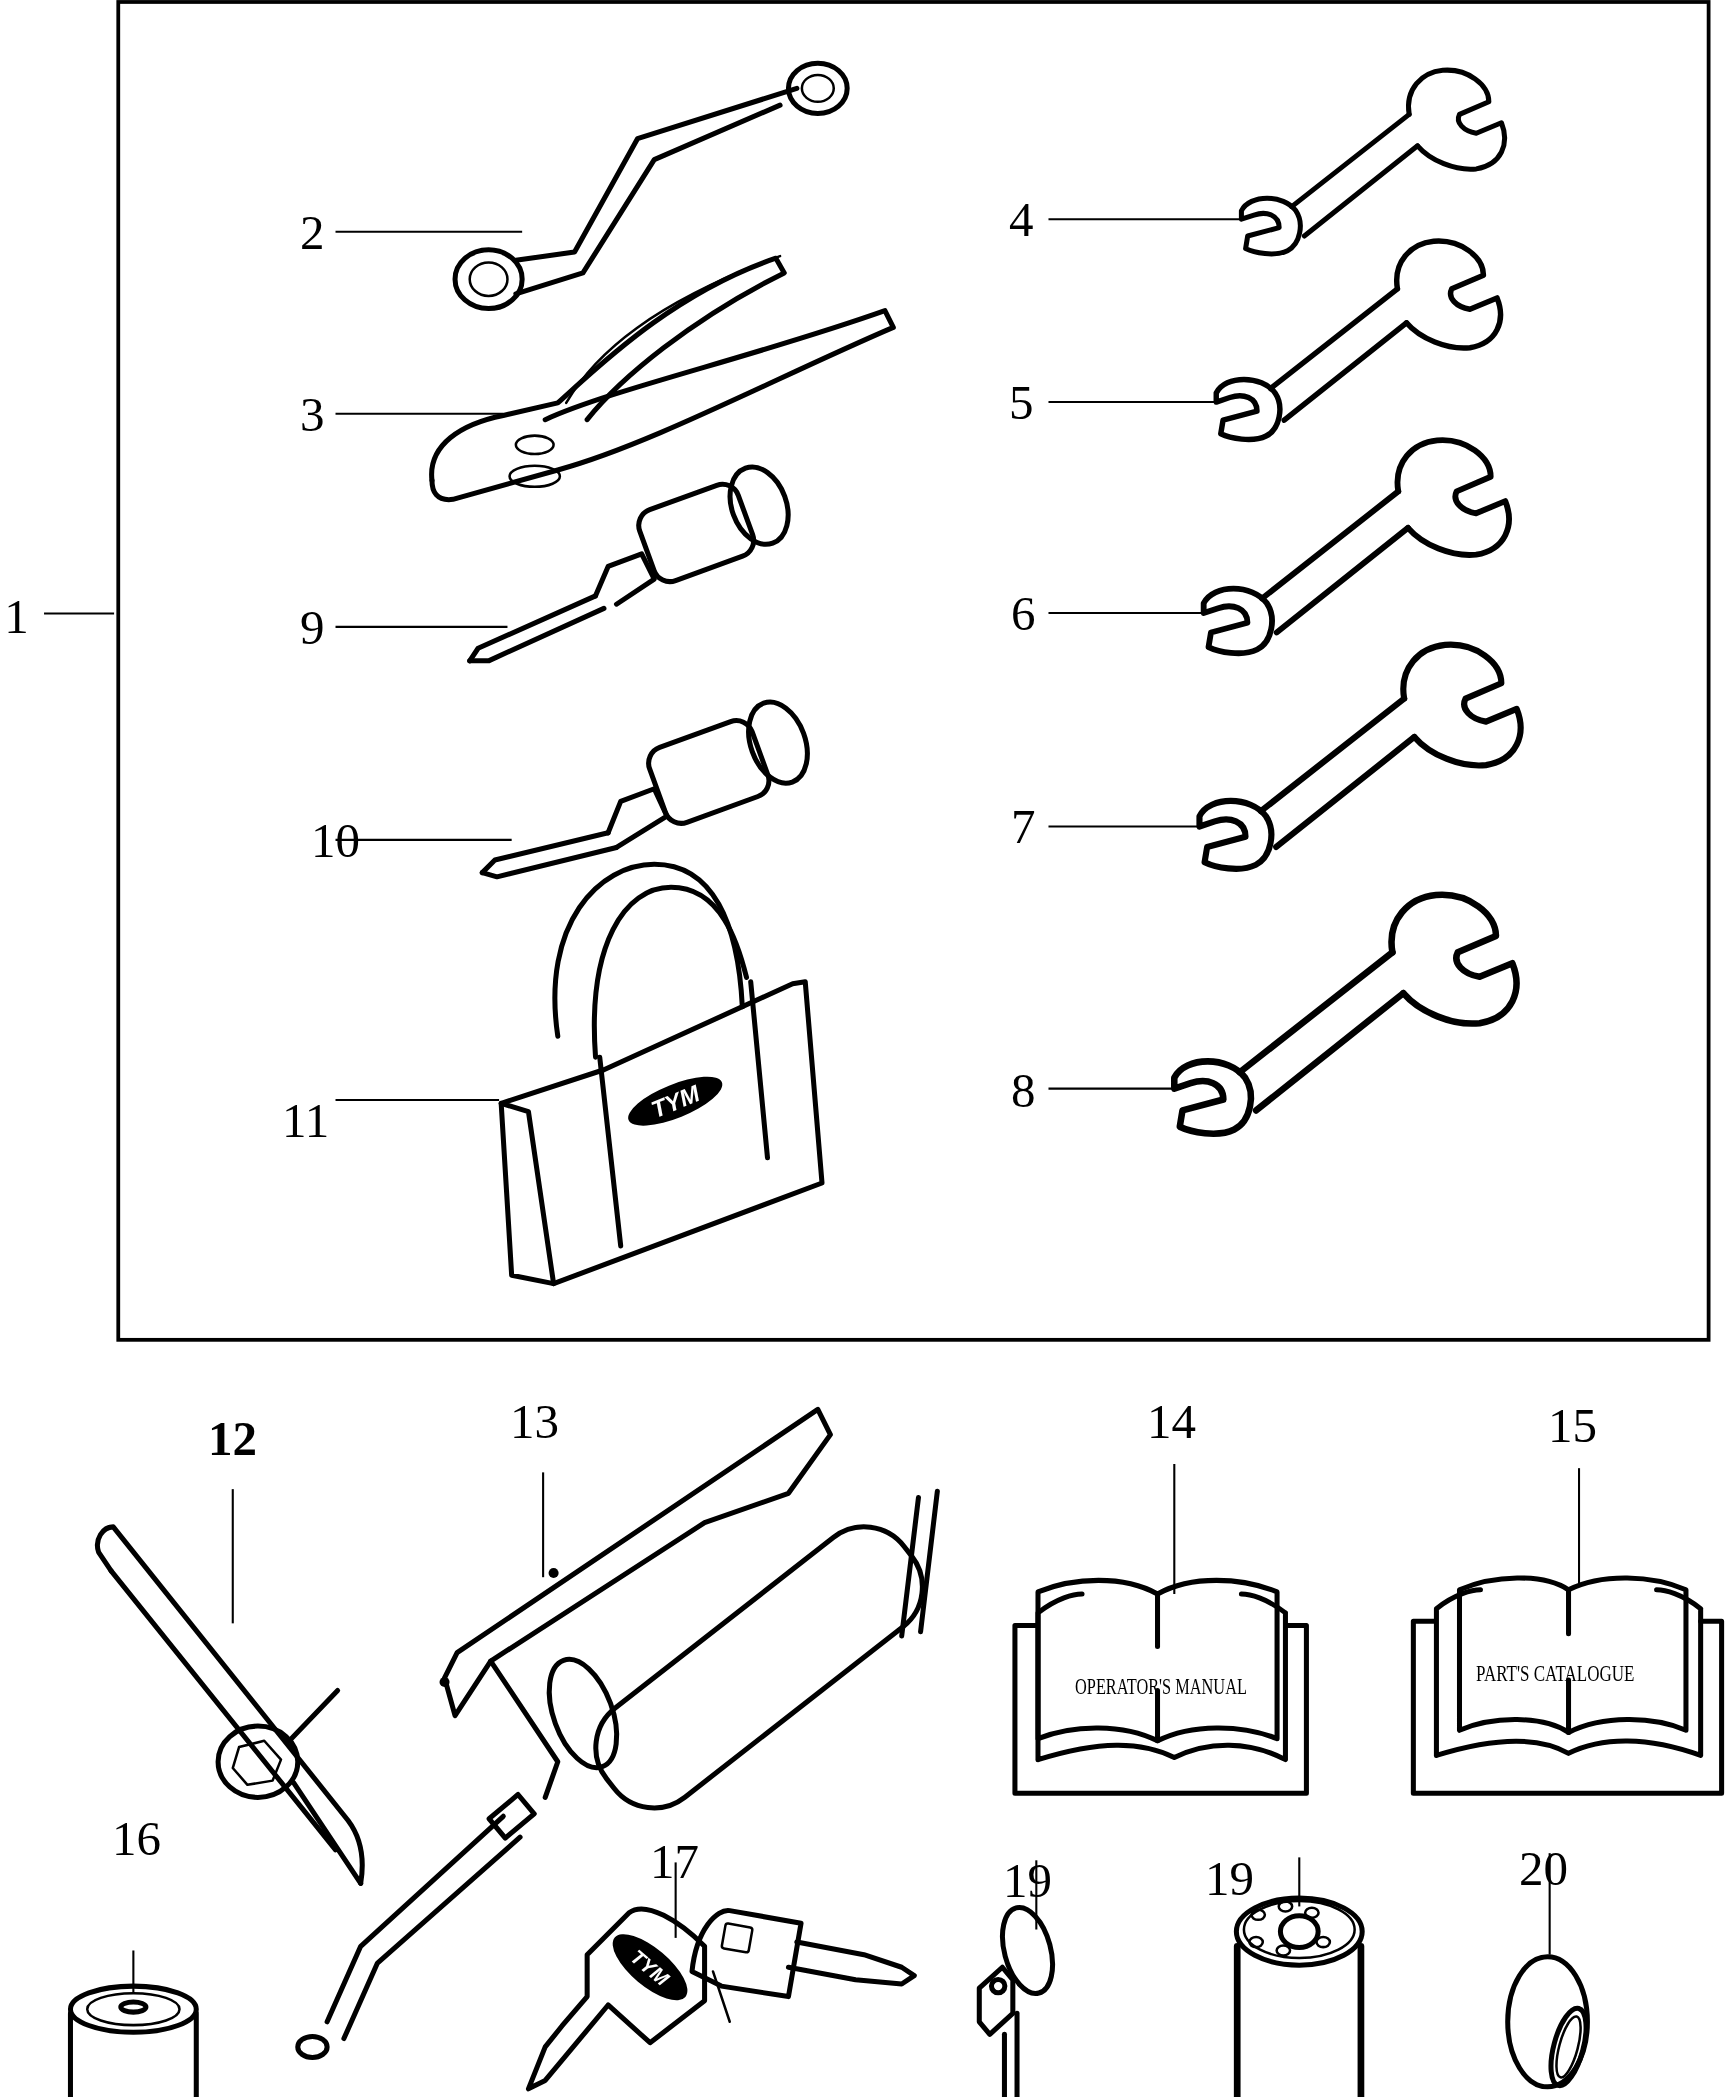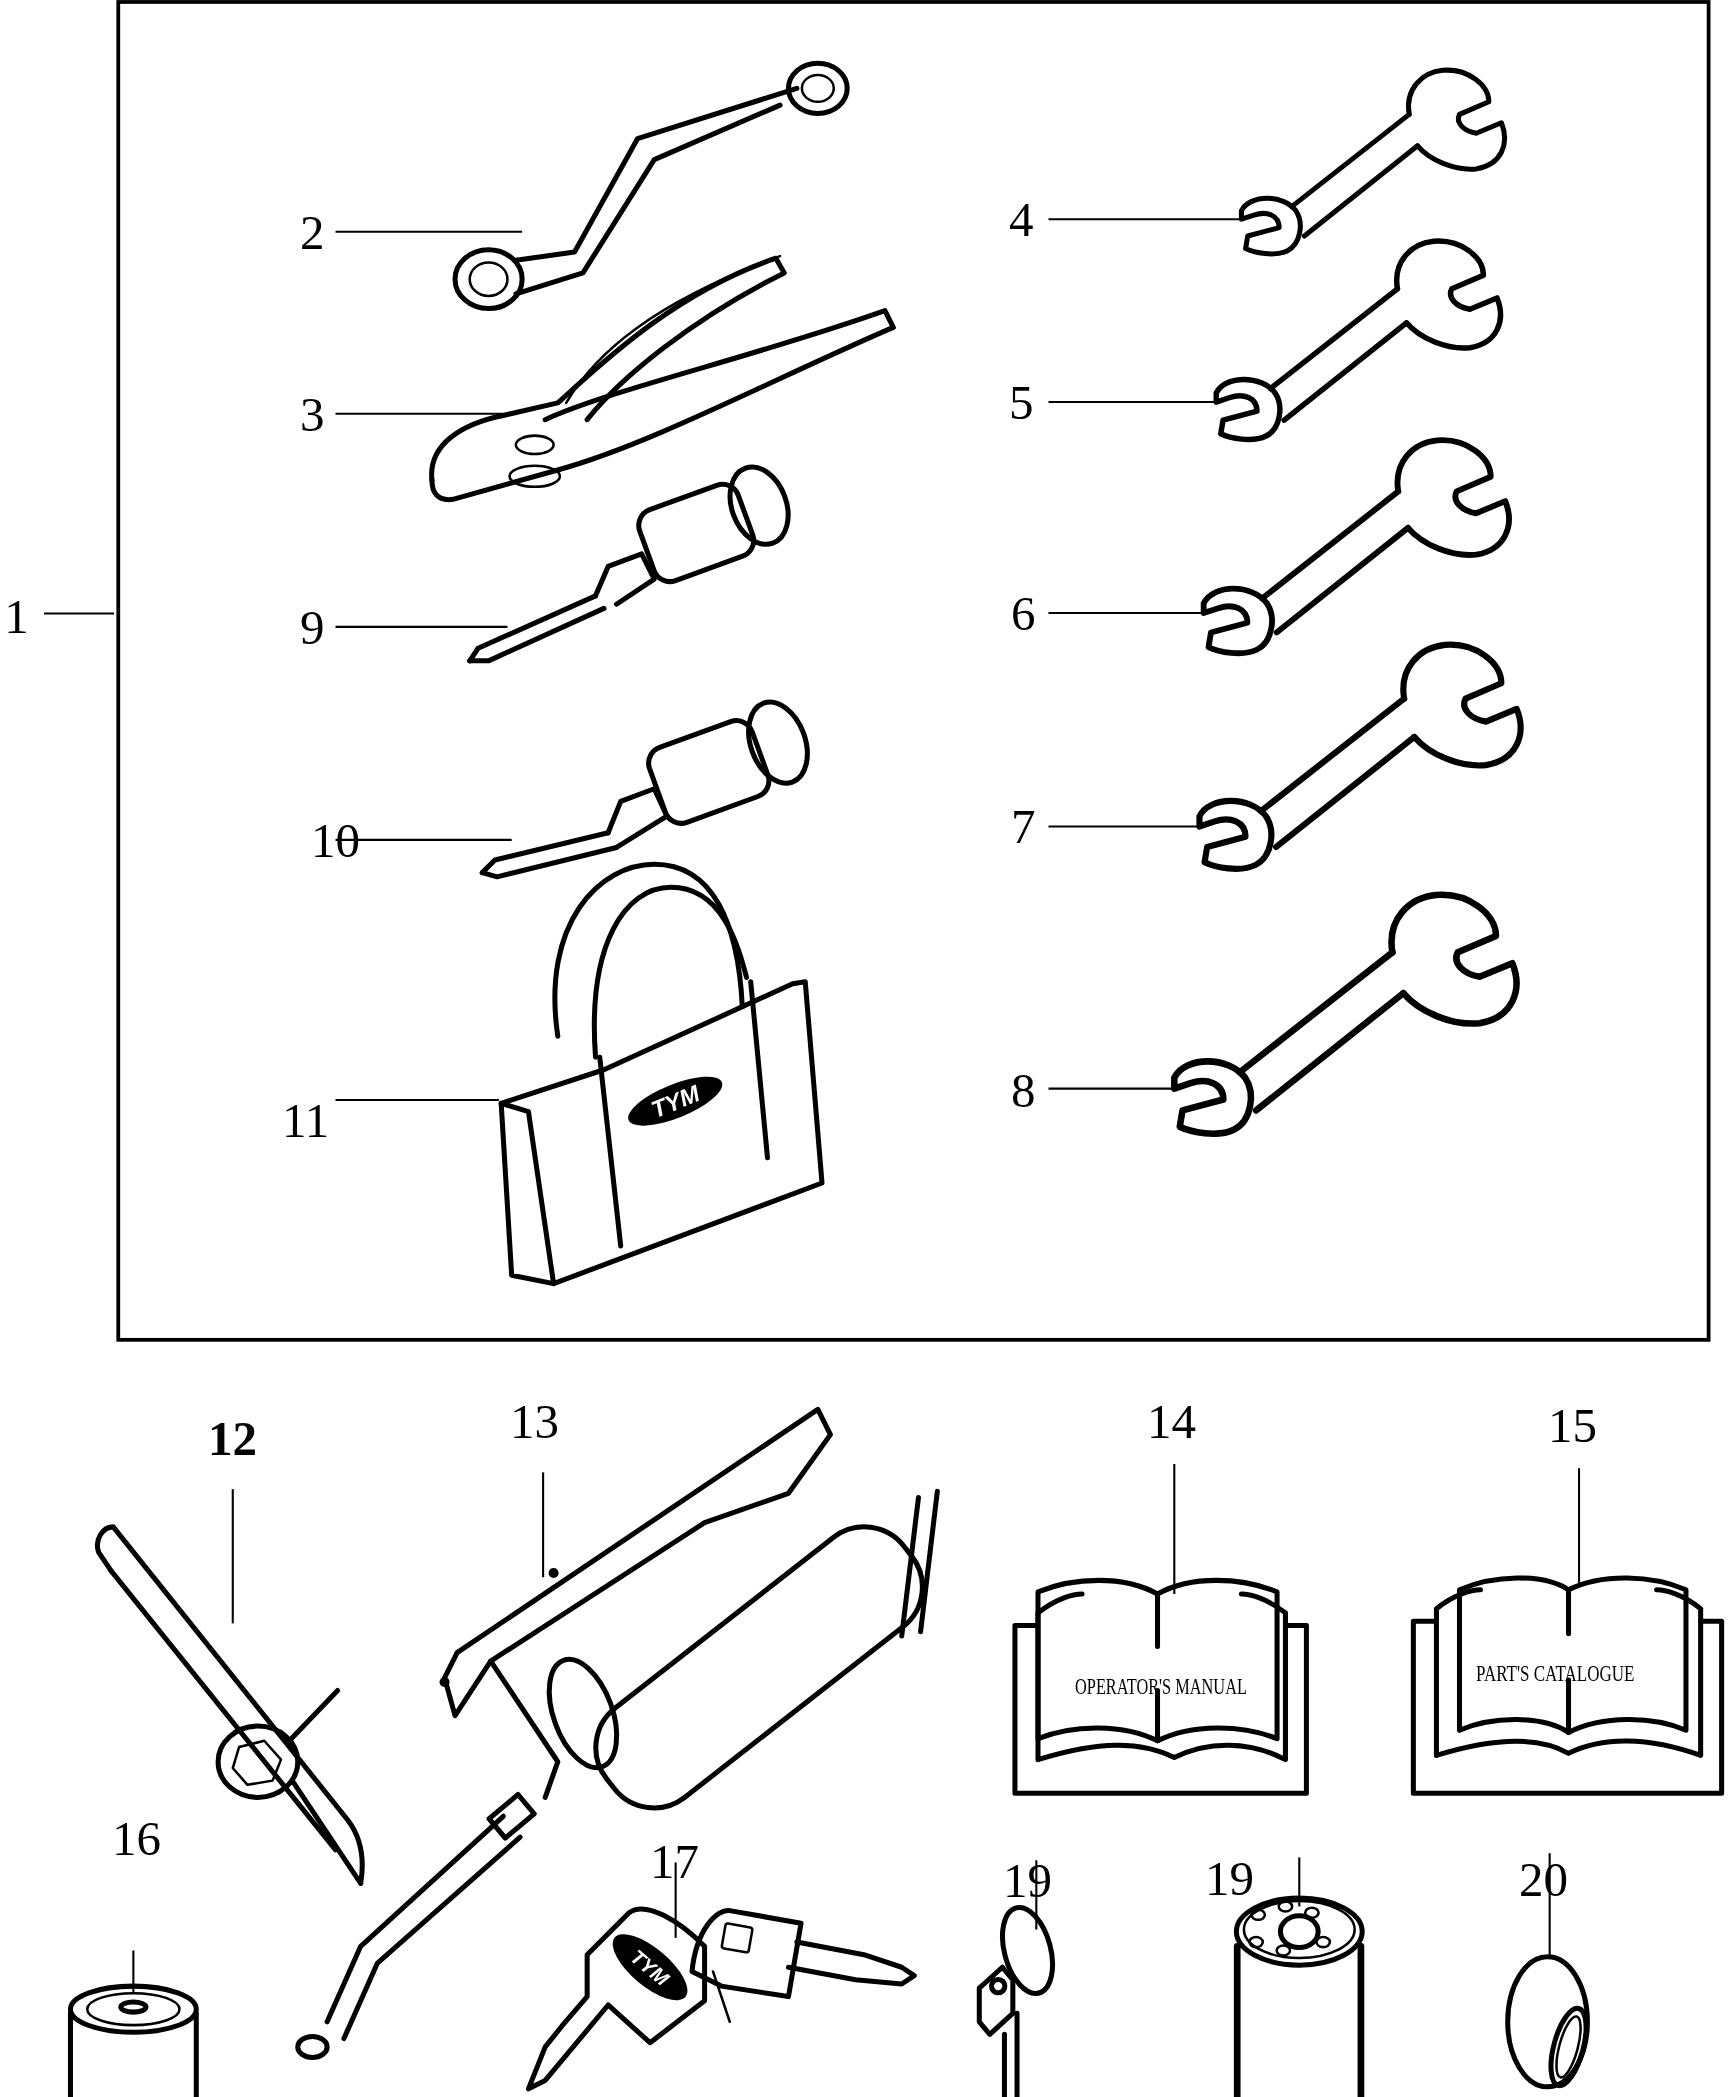--- a/index.html
+++ b/index.html
@@ -221,18 +221,18 @@
     <div class="callout" style="left: 275px; top: 816px; margin-left: 36px;">10</div>
     <div class="callout" style="left: 275px; top: 1096px; margin-left: 7px;">11</div>
     <div class="callout" style="left: 208px; top: 1414px; font-weight: bold;">12</div>
     <div class="callout" style="left: 510px; top: 1397px;">13</div>
     <div class="callout" style="left: 1147px; top: 1397px;">14</div>
     <div class="callout" style="left: 1548px; top: 1401px;">15</div>
     <div class="callout" style="left: 112px; top: 1814px;">16</div>
     <div class="callout" style="left: 650px; top: 1837px;">17</div>
     <div class="callout" style="left: 1003px; top: 1856px;">19</div>
     <div class="callout" style="left: 1205px; top: 1854px;">19</div>
-    <div class="callout" style="left: 1519px; top: 1844px; margin-top: 11px;">20</div>
+    <div class="callout" style="left: 1519px; top: 1844px;">20</div>
   </div>
 
 <div class="book-title" style="position:absolute; left:1075px; top:1674px; transform:scaleX(0.72); transform-origin:left top; white-space:nowrap;">OPERATOR'S MANUAL</div>
 <div class="book-title" style="position:absolute; left:1476px; top:1661px; transform:scaleX(0.75); transform-origin:left top; white-space:nowrap;">PART'S CATALOGUE</div>
 
 
 </body></html>

